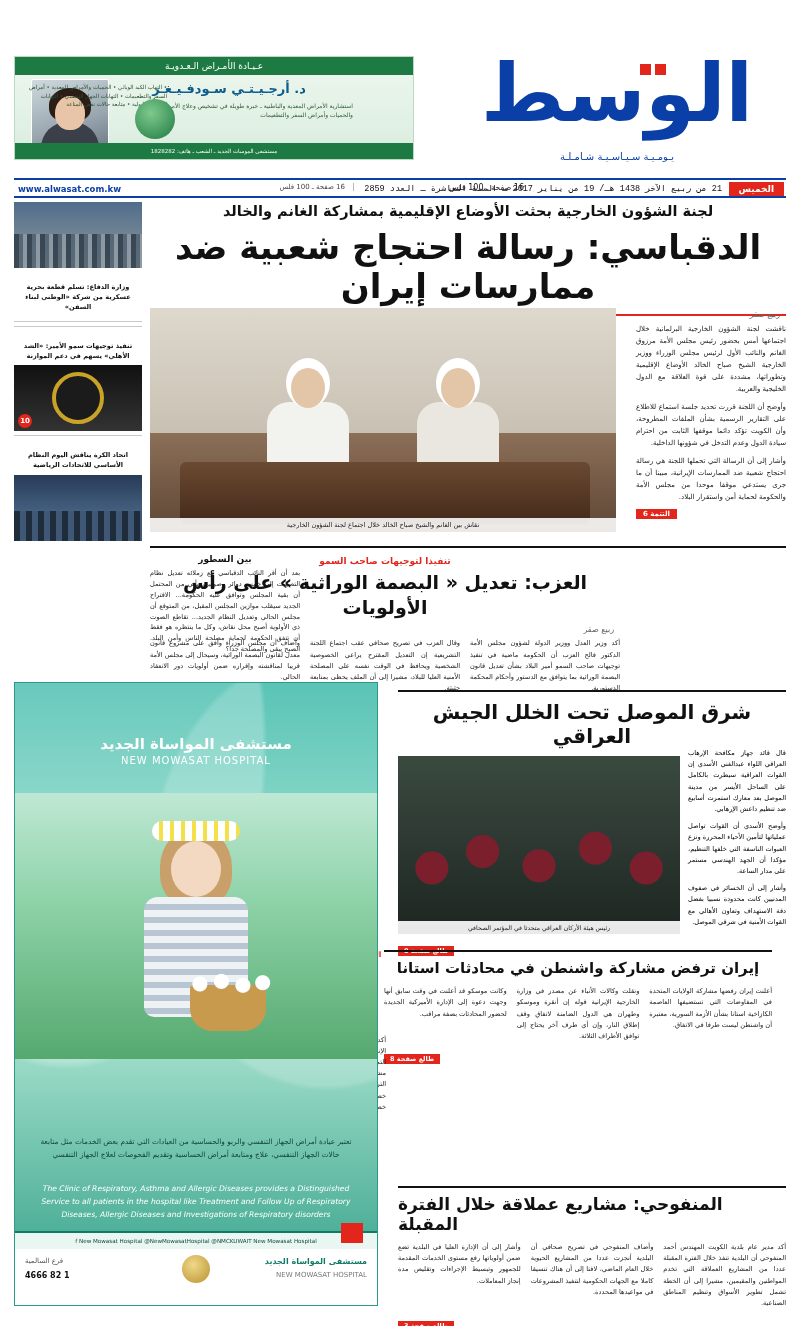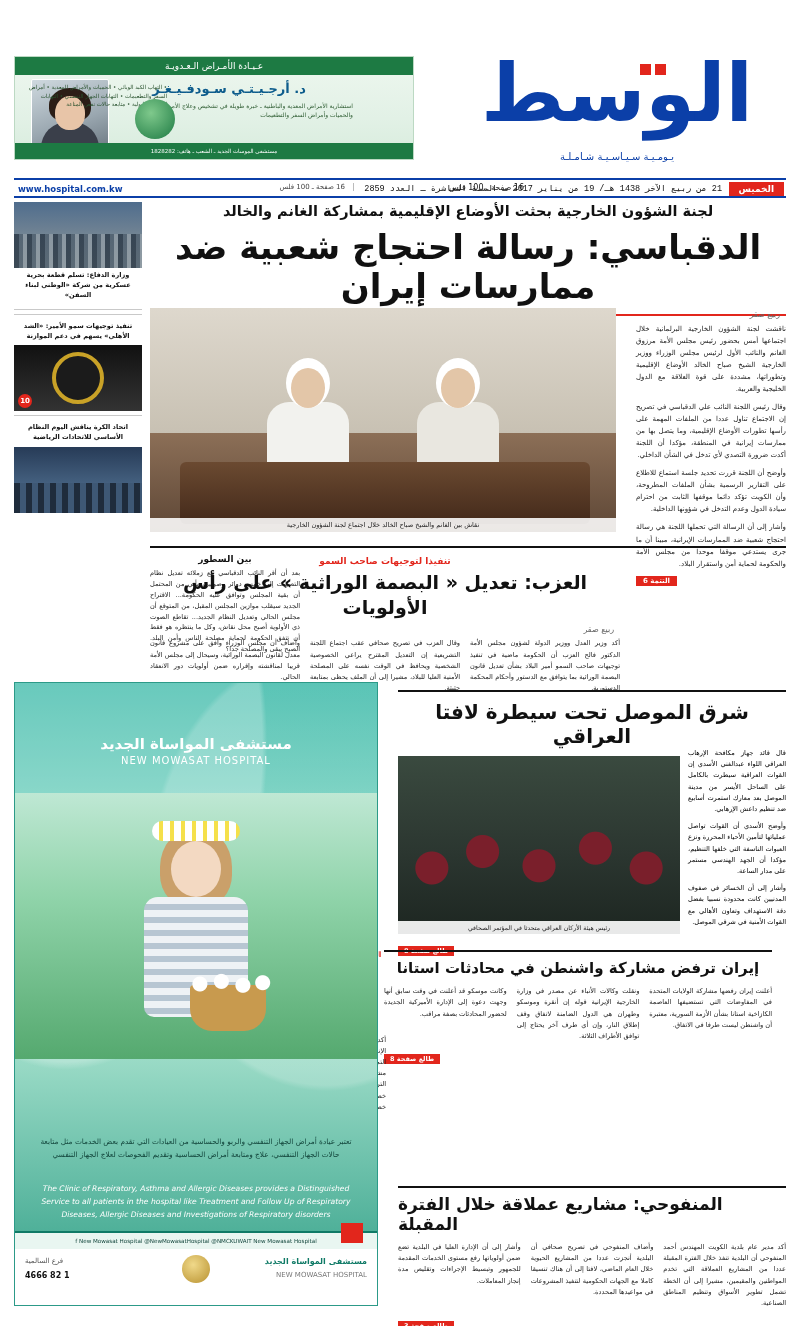--- a/index.html
+++ b/index.html
@@ -107,20 +107,21 @@
   }
   .infobar .site {
     position:absolute; left:4px; top:4px; font-size:8.5px; color:#0b3fa8; font-weight:bold;
   }
   
   .rail { position:absolute; left:14px; top:202px; width:128px; }
   .rail-item { position:relative; width:128px; margin-bottom:4px; }
   .rail-item .cap {
     font-size:6.6px; color:#111; line-height:1.5; padding:3px 4px 4px 4px; text-align:center;
     font-weight:bold;
+    margin-top:12px;
   }
   .rail-item .img { position:relative; width:128px; height:66px; overflow:hidden; }
   .rail-num {
     position:absolute; left:4px; bottom:3px; width:14px; height:14px; border-radius:50%;
     background:#e2261c; color:#fff; font-size:7px; line-height:14px; text-align:center;
     font-weight:bold;
   }
   .rail-sep { height:1px; background:#c9c9c9; margin:3px 0 4px; }
   .img-crowd { background:linear-gradient(180deg,#4f6d8d 0%,#6b7f92 40%,#9aa59f 100%); }
   .img-crowd::after{
@@ -385,21 +386,21 @@
       <div class="logo-dots"><span></span><span></span></div>
       <div class="logo-sub">يـومـيـة  سـيـاسـيـة  شـامـلـة</div>
     </div>
   </div>
 
   <div class="infobar">
     <div class="day">الخميس</div>
     <div class="date">21 من ربيع الآخر 1438 هـ/ 19 من يناير 2017 ـ السنة العاشرة ـ العدد 2859</div>
     <div class="issue">16 صفحة ـ 100 فلس</div>
     <div class="pages">16 صفحة ـ 100 فلس</div>
-    <div class="site">www.hospital.com.kw</div>
+    <div class="site">www.alwasat.com.kw</div>
   </div>
 
   <div class="rail">
 
     <div class="rail-item">
       <div class="img img-crowd"></div>
       <div class="cap">وزارة الدفاع: تسلم قطعة بحرية عسكرية من شركة «الوطني لبناء السفن»</div>
     </div>
     <div class="rail-sep"></div>
 
@@ -422,21 +423,20 @@
   </div>
 
   <div class="lead">
     <div class="kicker">لجنة الشؤون الخارجية بحثت الأوضاع الإقليمية بمشاركة الغانم والخالد</div>
     <div class="headline">الدقباسي: رسالة احتجاج شعبية ضد ممارسات إيران</div>
     <div class="rule-red"></div>
 
     <div class="lead-body">
       <div class="byline">ربيع صقر</div>
       <p>ناقشت لجنة الشؤون الخارجية البرلمانية خلال اجتماعها أمس بحضور رئيس مجلس الأمة مرزوق الغانم والنائب الأول لرئيس مجلس الوزراء ووزير الخارجية الشيخ صباح الخالد الأوضاع الإقليمية وتطوراتها، مشددة على قوة العلاقة مع الدول الخليجية والعربية.</p>
-      <p>وقال رئيس اللجنة النائب علي الدقباسي في تصريح إن الاجتماع تناول عددا من الملفات المهمة على رأسها تطورات الأوضاع الإقليمية، وما يتصل بها من ممارسات إيرانية في المنطقة، مؤكدا أن اللجنة أكدت ضرورة التصدي لأي تدخل في الشأن الداخلي.</p>
       <p>وأوضح أن اللجنة قررت تحديد جلسة استماع للاطلاع على التقارير الرسمية بشأن الملفات المطروحة، وأن الكويت تؤكد دائما موقفها الثابت من احترام سيادة الدول وعدم التدخل في شؤونها الداخلية.</p>
       <p>وأشار إلى أن الرسالة التي تحملها اللجنة هي رسالة احتجاج شعبية ضد الممارسات الإيرانية، مبينا أن ما جرى يستدعي موقفا موحدا من مجلس الأمة والحكومة لحماية أمن واستقرار البلاد.</p>
       <span class="cont-tag">التتمة 6</span>
     </div>
 
     <div class="lead-photo">
       <div class="wall"></div>
         <div class="floor"></div>
       <div class="p1">
           <div class="robe"></div>
@@ -469,21 +469,21 @@
         <div class="c">وأضاف أن مجلس الوزراء وافق على مشروع قانون معدل لقانون البصمة الوراثية، وسيحال إلى مجلس الأمة قريبا لمناقشته وإقراره ضمن أولويات دور الانعقاد الحالي.</div>
       </div>
       <div style="text-align:left; margin-top:4px;">
         <span class="more-tag">طالع صفحة 4</span>
       </div>
     </div>
   </div>
 
   <div class="mosul">
     <div style="height:2px;background:#111;margin-bottom:8px"></div>
-    <h2>شرق الموصل تحت سيطرة لافتا العراقي</h2>
+    <h2>شرق الموصل تحت الخلل الجيش العراقي</h2>
     <div style="overflow:hidden">
       <div class="photo">
         <div class="berets"></div>
         <div class="caption">رئيس هيئة الأركان العراقي متحدثا في المؤتمر الصحافي</div>
       </div>
       <div class="sidecol">
         <p style="margin:0 0 6px">قال قائد جهاز مكافحة الإرهاب العراقي اللواء عبدالغني الأسدي إن القوات العراقية سيطرت بالكامل على الساحل الأيسر من مدينة الموصل بعد معارك استمرت أسابيع ضد تنظيم داعش الإرهابي.</p>
         <p style="margin:0 0 6px">وأوضح الأسدي أن القوات تواصل عملياتها لتأمين الأحياء المحررة ونزع العبوات الناسفة التي خلفها التنظيم، مؤكدا أن الجهد الهندسي مستمر على مدار الساعة.</p>
         <p style="margin:0 0 6px">وأشار إلى أن الخسائر في صفوف المدنيين كانت محدودة نسبيا بفضل دقة الاستهداف وتعاون الأهالي مع القوات الأمنية في شرقي الموصل.</p>
       </div>

